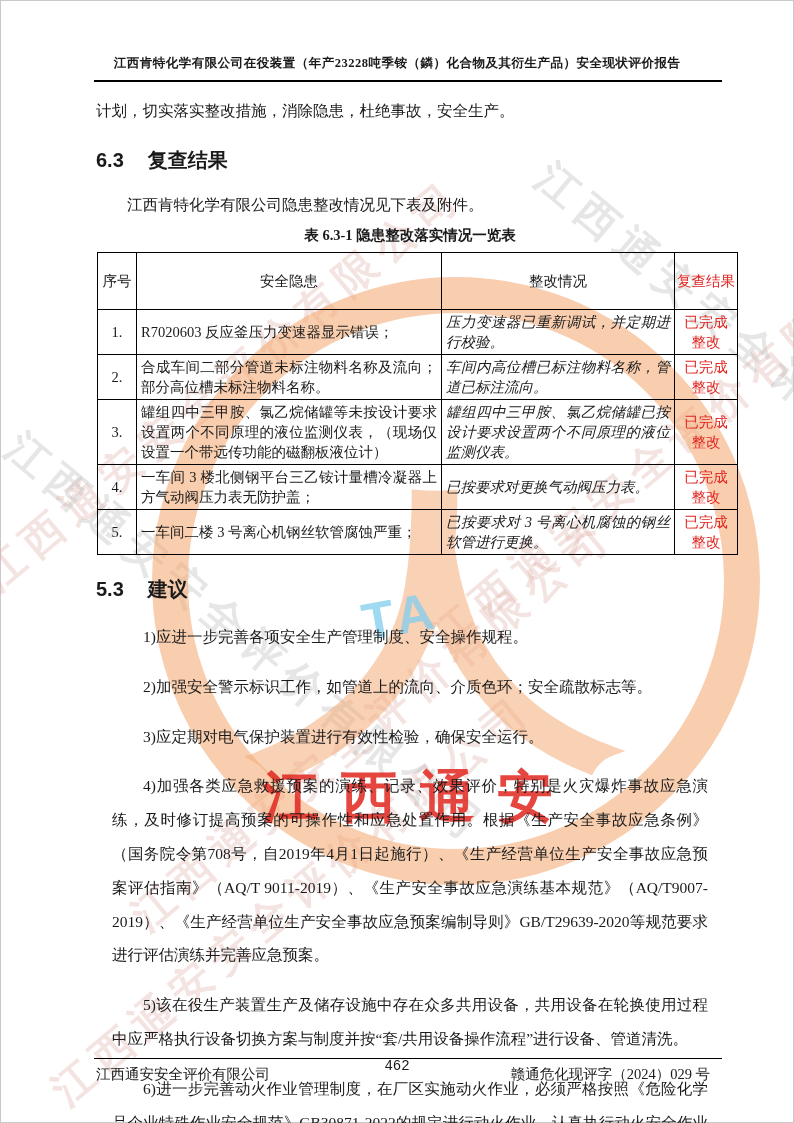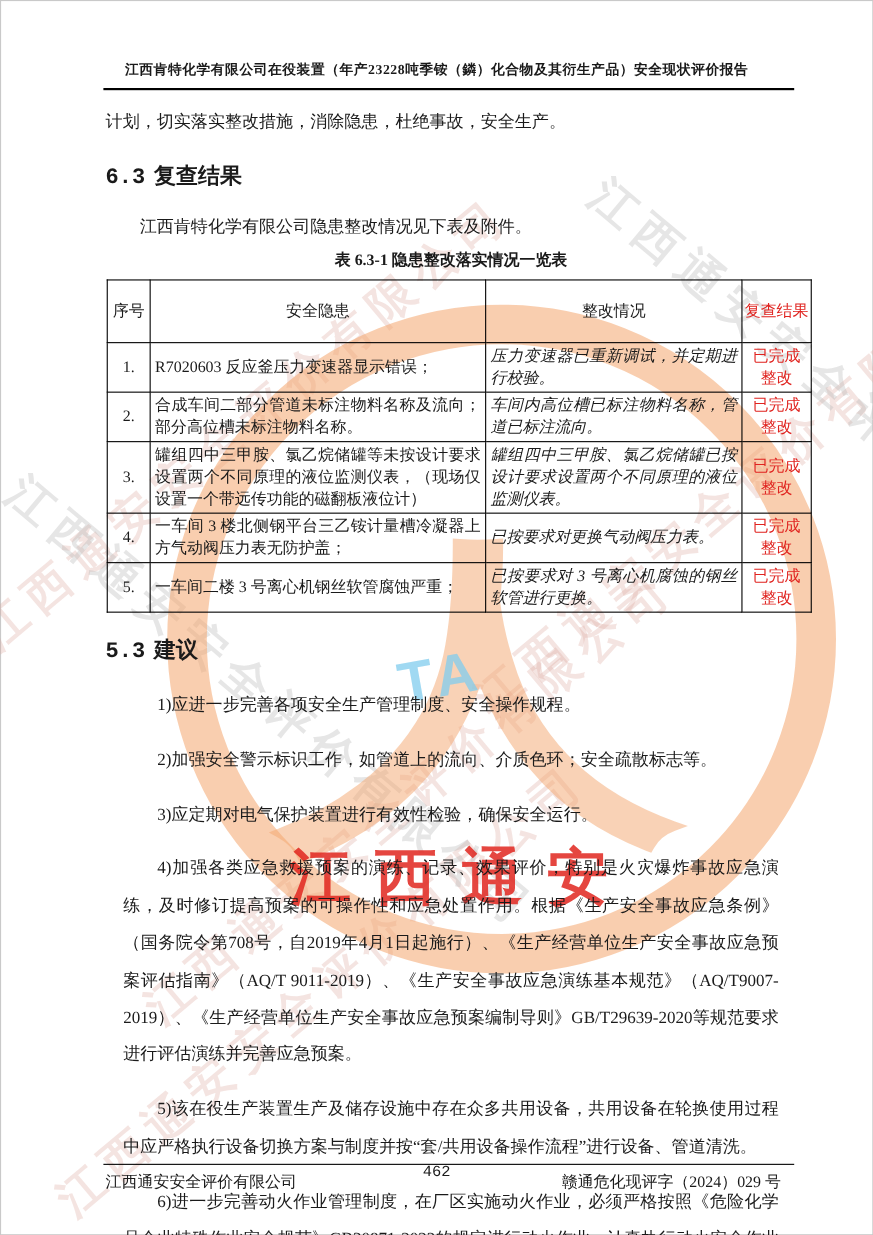--- a/index.html
+++ b/index.html
@@ -56,21 +56,21 @@
   
   .content{position:absolute;inset:0;z-index:1;}
   .hdr{
     position:absolute;top:55px;left:0;width:100%;text-align:center;
     font-size:12.5px;font-weight:bold;letter-spacing:0.5px;
   }
   .hdr-rule{position:absolute;top:80px;left:94px;width:628px;border-top:2px solid #000;}
   .flow{position:absolute;top:82px;left:96px;width:628px;}
   .p-cont{margin:15px 0 0 0;font-size:15.5px;line-height:27px;text-align:justify;}
   .h-sec{margin:21px 0 0 0;font-size:20px;font-weight:bold;line-height:30px;}
-  .h-sec .h-num{font-family:Liberation Mono, monospace;margin-right:8px;}
+  .h-sec .h-num{font-family:Liberation Sans, sans-serif;margin-right:24px;}
   .p-intro{margin:17px 0 0 0;font-size:15.5px;line-height:26px;text-indent:2em;}
   .t-caption{margin:5px 0 0 0;font-size:14.5px;font-weight:bold;text-align:center;line-height:24px;}
   table.rect{
     border-collapse:collapse;margin-top:5px;margin-left:1px;
     table-layout:fixed;width:630px;
     font-size:14.5px;line-height:20px;
   }
   table.rect th,table.rect td{
     border:1px solid #000;vertical-align:middle;
     padding:2px 4px;

